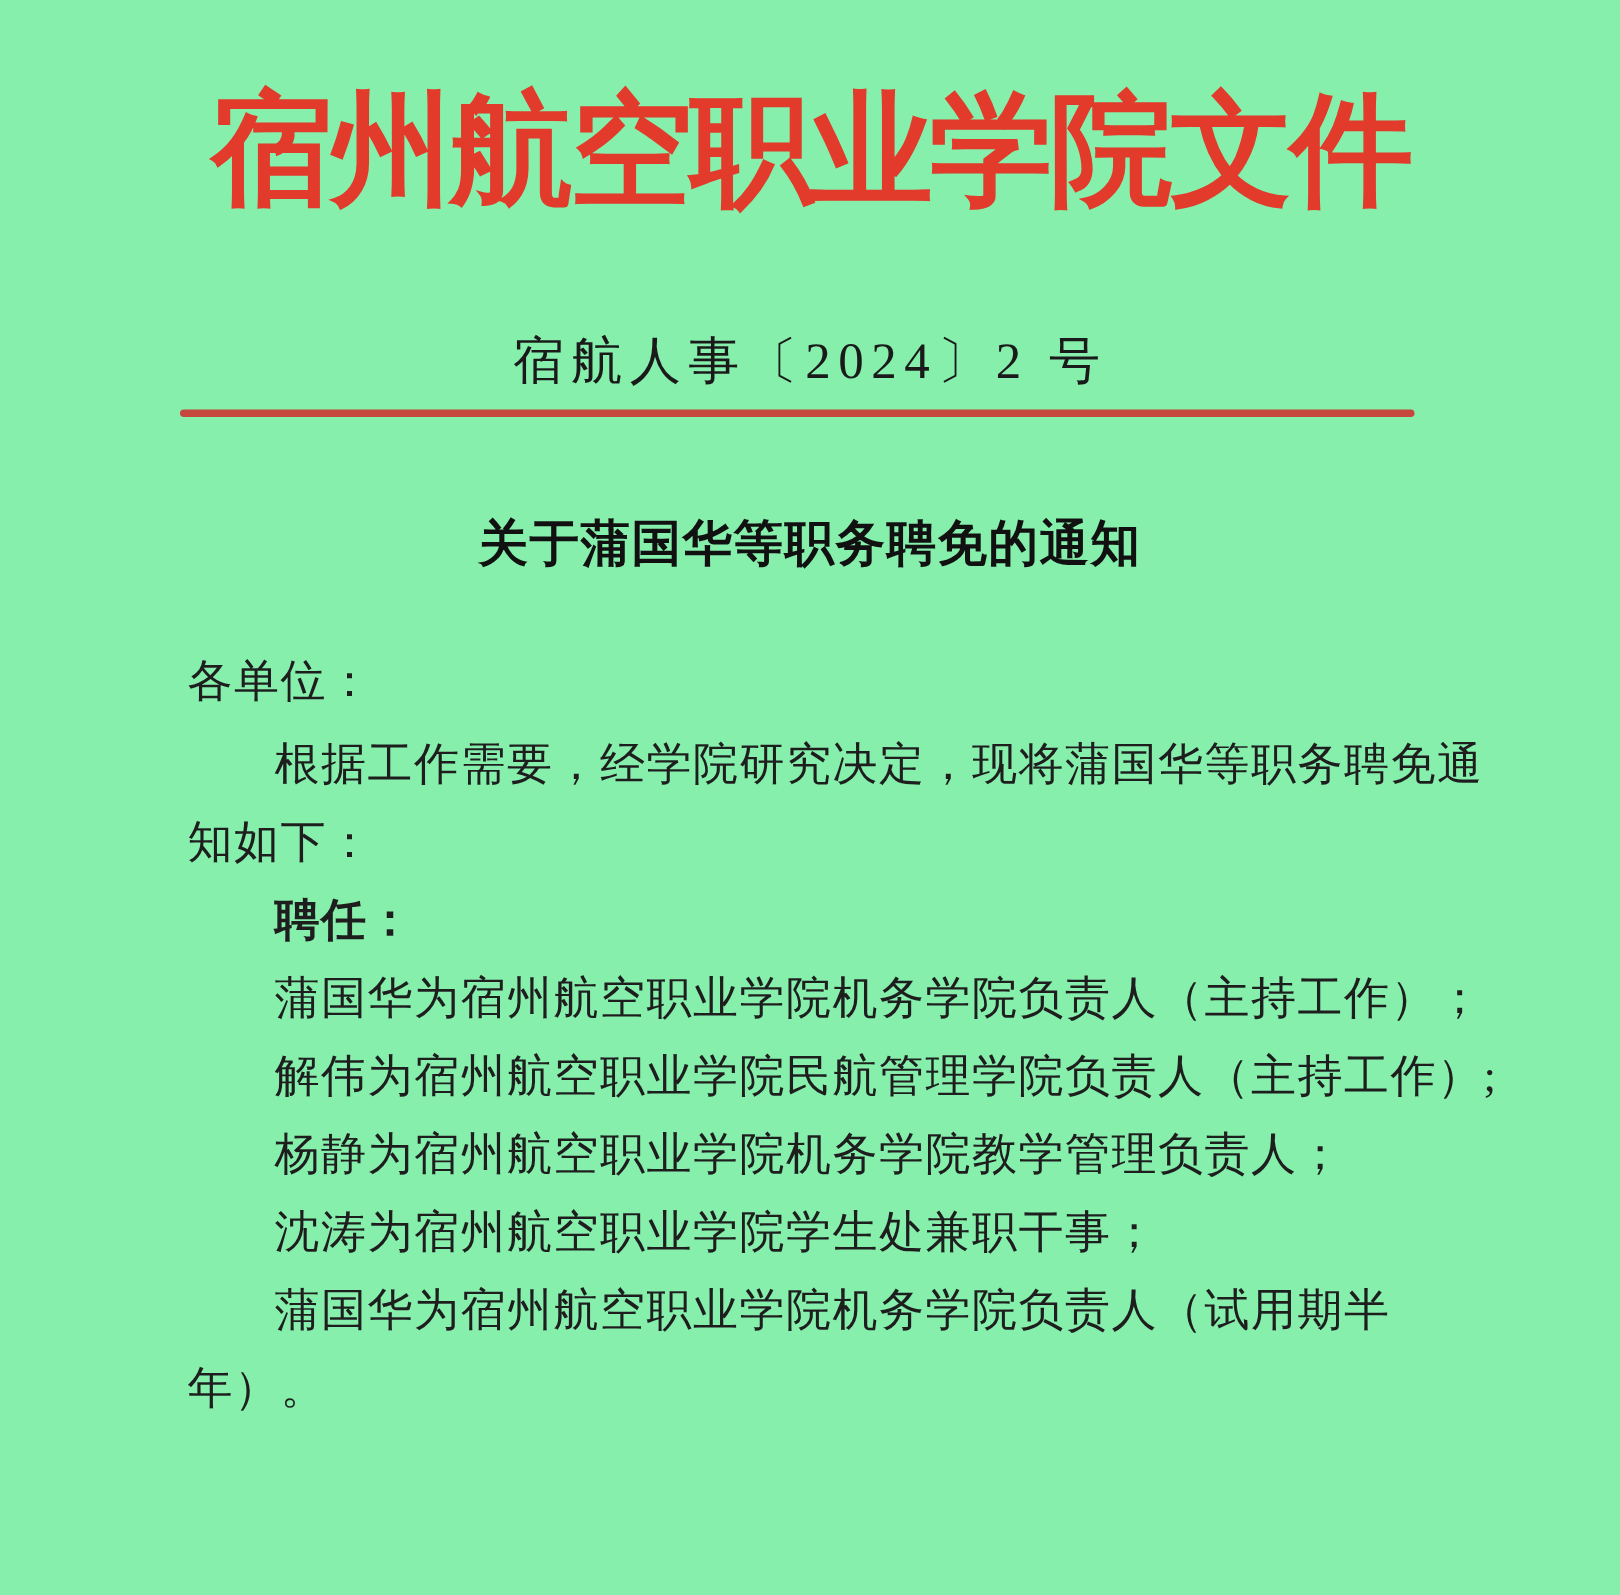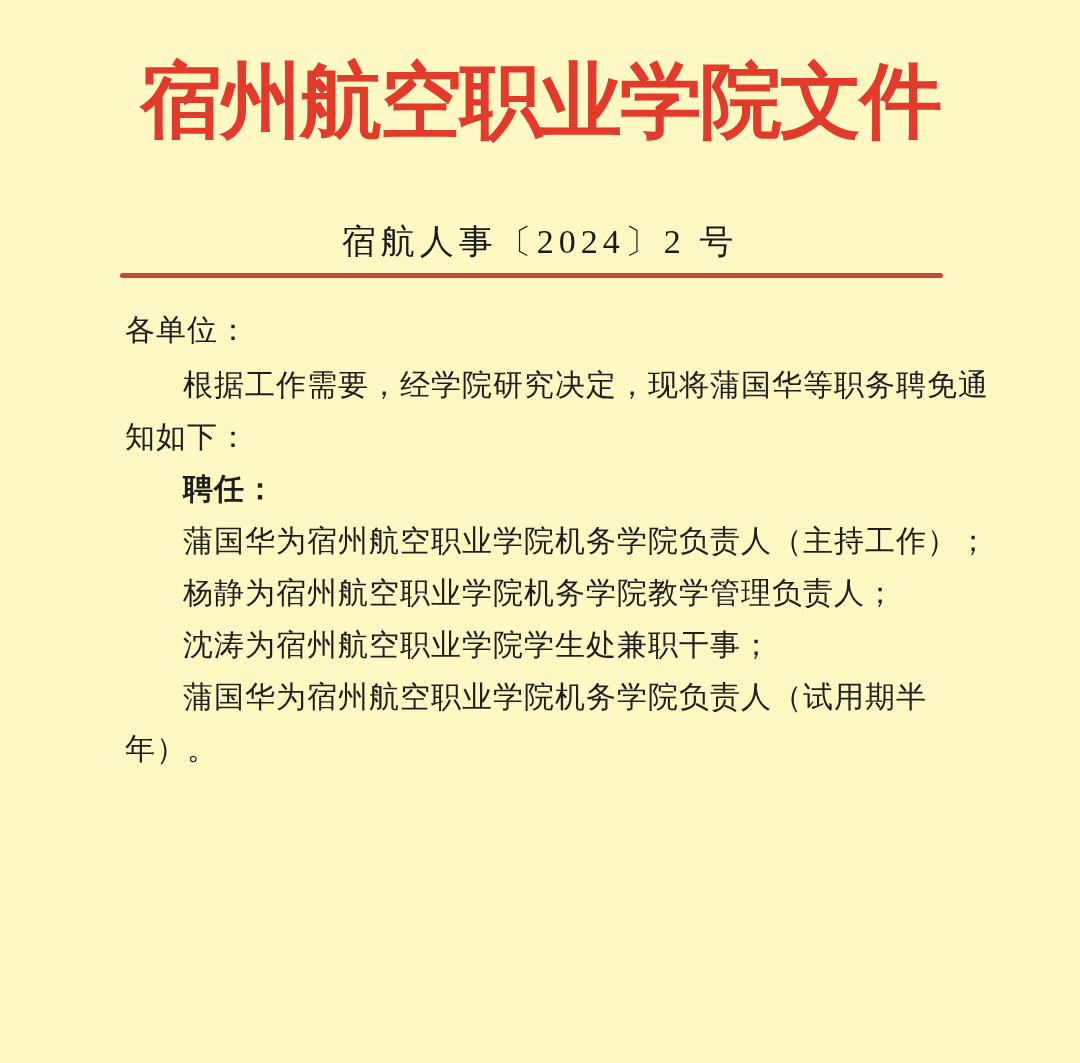--- a/index.html
+++ b/index.html
@@ -9,21 +9,21 @@
     height: 1063px;
     overflow: hidden;
     font-family: "Liberation Serif", "DejaVu Serif", serif;
     color: #1e1e1e;
     background: #fdfdfc;
   }
   .page {
     width: 1080px;
     height: 1063px;
     position: relative;
-    background: #fef9c3;
+    background: #86efac;
   }
   .red-header-title {
     padding-top: 50px;
     text-align: center;
     font-family: "DejaVu Serif", "Liberation Serif", serif;
     font-size: 82px;
     line-height: 100px;
     font-weight: 900;
     letter-spacing: -2px;
     color: #e23a2b;
@@ -79,26 +79,28 @@
 <body>
 
 <div class="page">
 
   <div class="red-header-title">宿州航空职业学院文件</div>
 
   <div class="doc-number">宿航人事〔2024〕2 号</div>
 
   <div class="red-divider"></div>
 
+  <div class="notice-title">关于蒲国华等职务聘免的通知</div>
 
   <div class="body-text">
     <div class="body-line salutation">各单位：</div>
     <div class="body-line indent">根据工作需要，经学院研究决定，现将蒲国华等职务聘免通</div>
     <div class="body-line">知如下：</div>
     <div class="body-line indent bold">聘任：</div>
     <div class="body-line indent">蒲国华为宿州航空职业学院机务学院负责人（主持工作）；</div>
+    <div class="body-line indent">解伟为宿州航空职业学院民航管理学院负责人（主持工作）;</div>
     <div class="body-line indent">杨静为宿州航空职业学院机务学院教学管理负责人；</div>
     <div class="body-line indent">沈涛为宿州航空职业学院学生处兼职干事；</div>
     <div class="body-line indent">蒲国华为宿州航空职业学院机务学院负责人（试用期半</div>
     <div class="body-line">年）。</div>
   </div>
 
 </div>
 
 </body></html>

